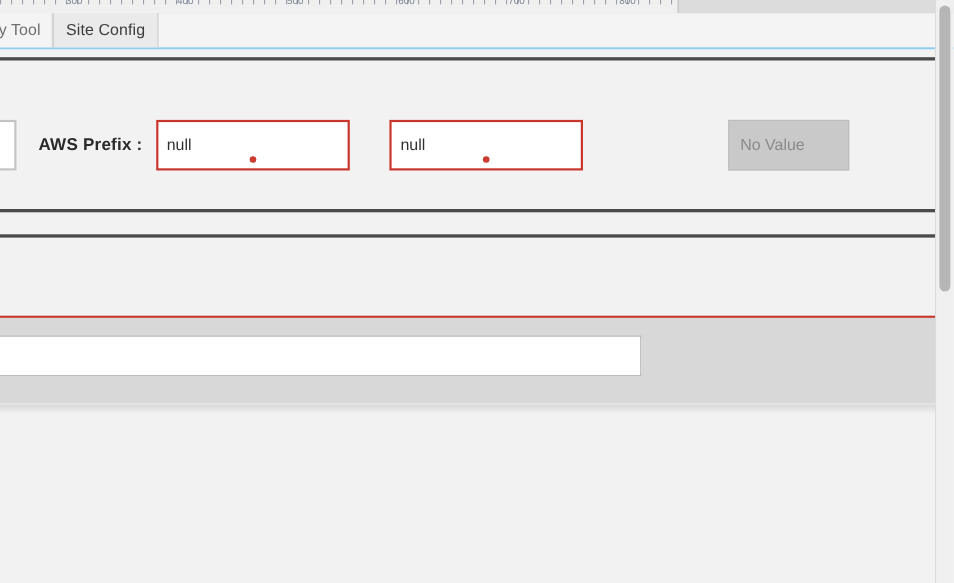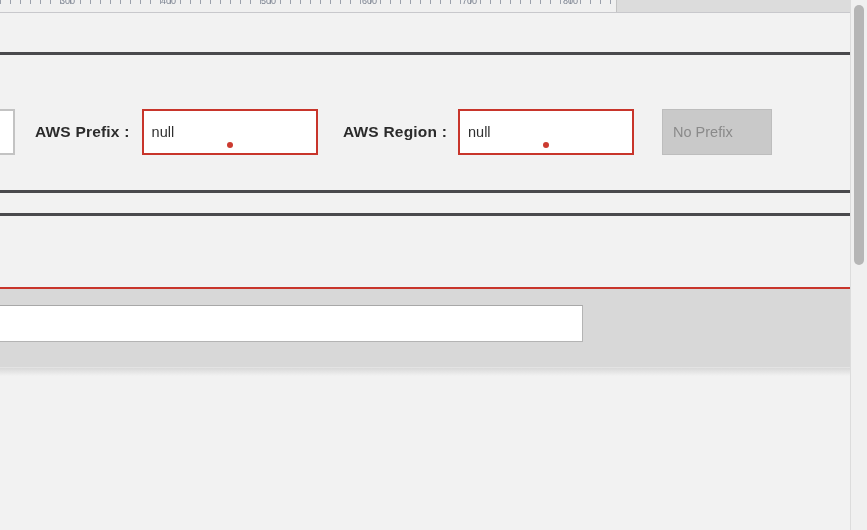--- a/index.html
+++ b/index.html
@@ -351,48 +351,55 @@
         <div class="ruler-label" style="left: 60px;">300</div>
         <div class="ruler-label" style="left: 161px;">400</div>
         <div class="ruler-label" style="left: 261px;">500</div>
         <div class="ruler-label" style="left: 362px;">600</div>
         <div class="ruler-label" style="left: 462px;">700</div>
         <div class="ruler-label" style="left: 563px;">800</div>
       </div>
     <div class="ruler-dead"></div>
   </div>
 
+  <div class="tabstrip">
+    <div class="tab partial">
+      <span>y Tool</span>
+    </div>
+    <div class="tab active">
+      <span>Site Config</span>
+    </div>
+  </div>
 
   <div class="content">
 
     <div class="hrule r1"></div>
 
     <div class="field-row">
 
       <div class="field-left-stub"></div>
 
       <div class="field f-prefix">
         <span class="field-label">AWS Prefix :</span>
         <div class="field-input invalid">
           <span>null</span>
           <span class="err-dot"></span>
         </div>
       </div>
 
       <div class="field f-region">
-        <span class="field-label">AWS Region :</span>
         <div class="field-input invalid">
           <span>null</span>
           <span class="err-dot"></span>
         </div>
       </div>
 
       <div class="field f-backend">
         <div class="field-select">
-          <span>No Prefix</span>
+          <span>No Value</span>
         </div>
       </div>
 
     </div>
 
     <div class="hrule r2"></div>
     <div class="hrule r3"></div>
     <div class="hrule red"></div>
 
     <div class="grey-band">

